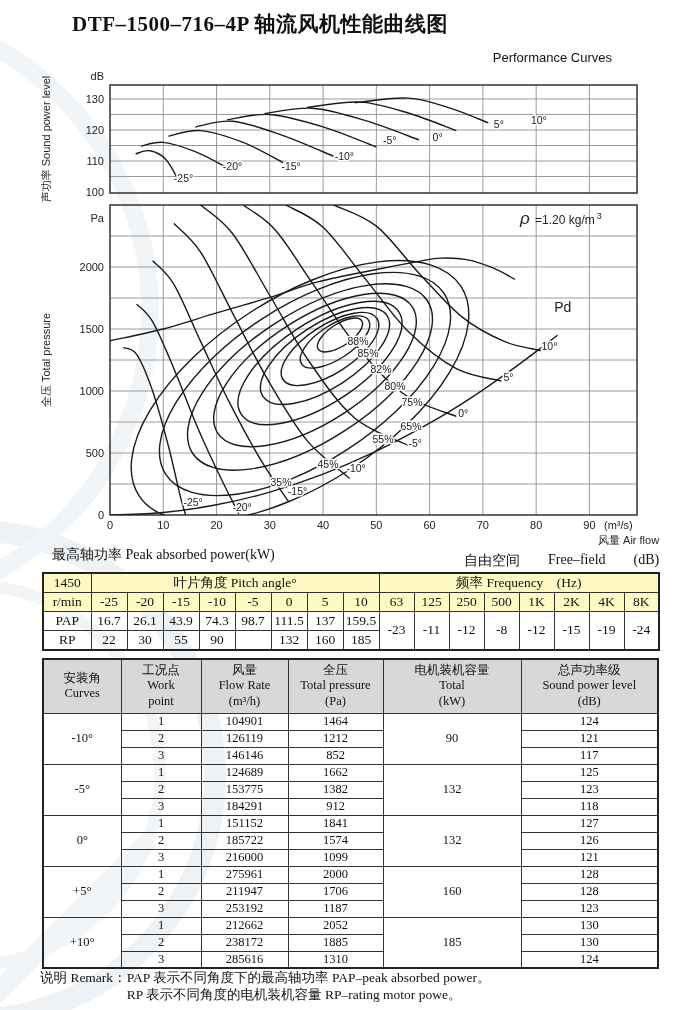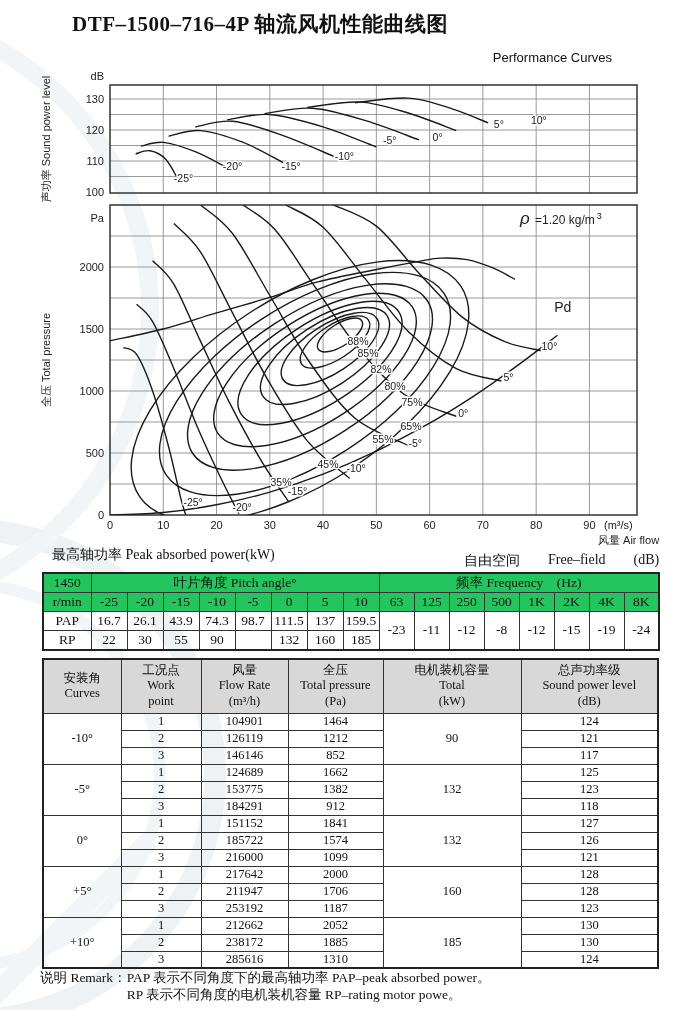--- a/index.html
+++ b/index.html
@@ -10,21 +10,21 @@
   .fg{z-index:1;}
   #title{left:72px;top:10px;font-size:21px;font-weight:bold;letter-spacing:.5px;white-space:nowrap;}
   #subtitle{right:88px;top:50px;font-size:13px;font-family:"Liberation Sans",sans-serif;text-align:center;}
   #chart{left:0;top:70px;}
   #cap-left{left:52px;top:546px;font-size:14px;}
   #cap-right{left:432px;top:552px;font-size:14px;display:flex;gap:28px;margin-left:32px;}
   table{border-collapse:collapse;table-layout:fixed;background:transparent;}
   td,th{border:1px solid #333;text-align:center;padding:0;font-weight:normal;overflow:hidden;}
   #power-table{left:42px;top:572px;width:615px;font-size:13.5px;border:2px solid #222;}
   #power-table tr{height:19px;}
-  #power-table .hdr{background:#22c55e;margin-left:20px;}
+  #power-table .hdr{background:#fef9c3;margin-left:20px;}
   #work-table{left:42px;top:658px;width:615px;font-size:12.5px;border:2px solid #222;padding-left:20px;}
   #work-table tr.h{height:54px;}
   #work-table tr.d{height:17px;}
   #work-table th{background:#d8d8d8;line-height:1.25;}
   #remark{left:40px;top:970px;font-size:13.5px;display:flex;line-height:1.25;}
   #remark .lines div{white-space:nowrap;}
   svg text{font-family:"Liberation Sans",sans-serif;}
 </style>
 </head>
 <body>
@@ -362,21 +362,21 @@
         </tr>
         <tr class="d">
           <td>3</td>
           <td>216000</td>
           <td>1099</td>
           <td>121</td>
         </tr>
         <tr class="d">
           <td rowspan="3">+5°</td>
           <td>1</td>
-          <td>217642</td>
+          <td>275961</td>
           <td>2000</td>
           <td rowspan="3">160</td>
           <td>128</td>
         </tr>
         <tr class="d">
           <td>2</td>
           <td>211947</td>
           <td>1706</td>
           <td>128</td>
         </tr>

